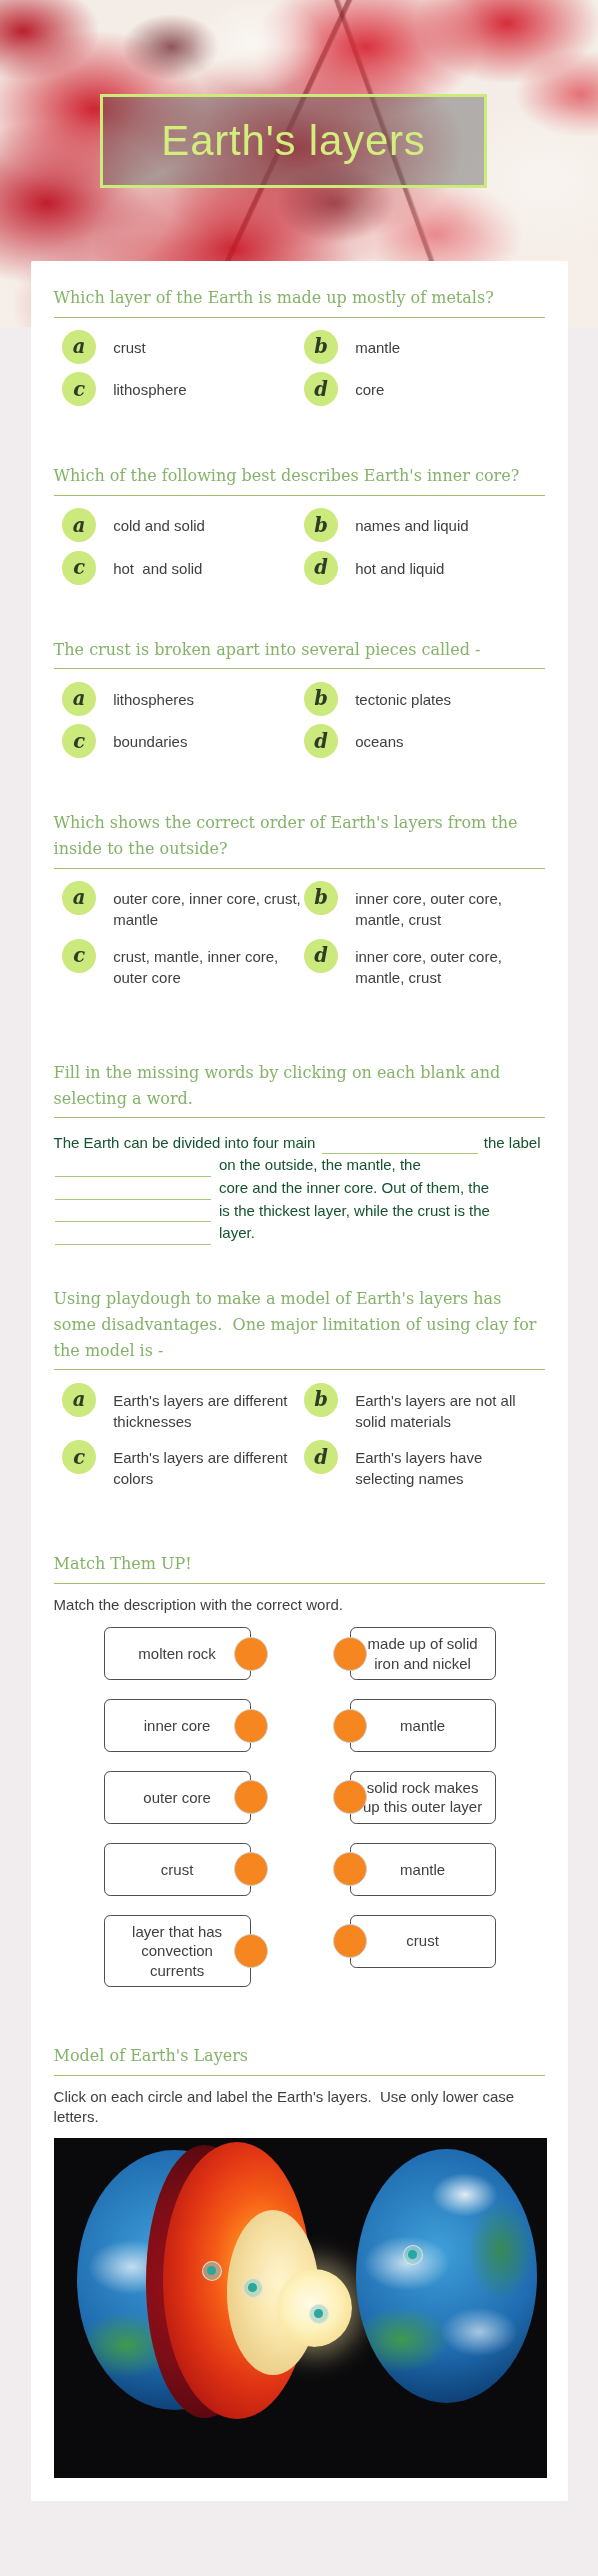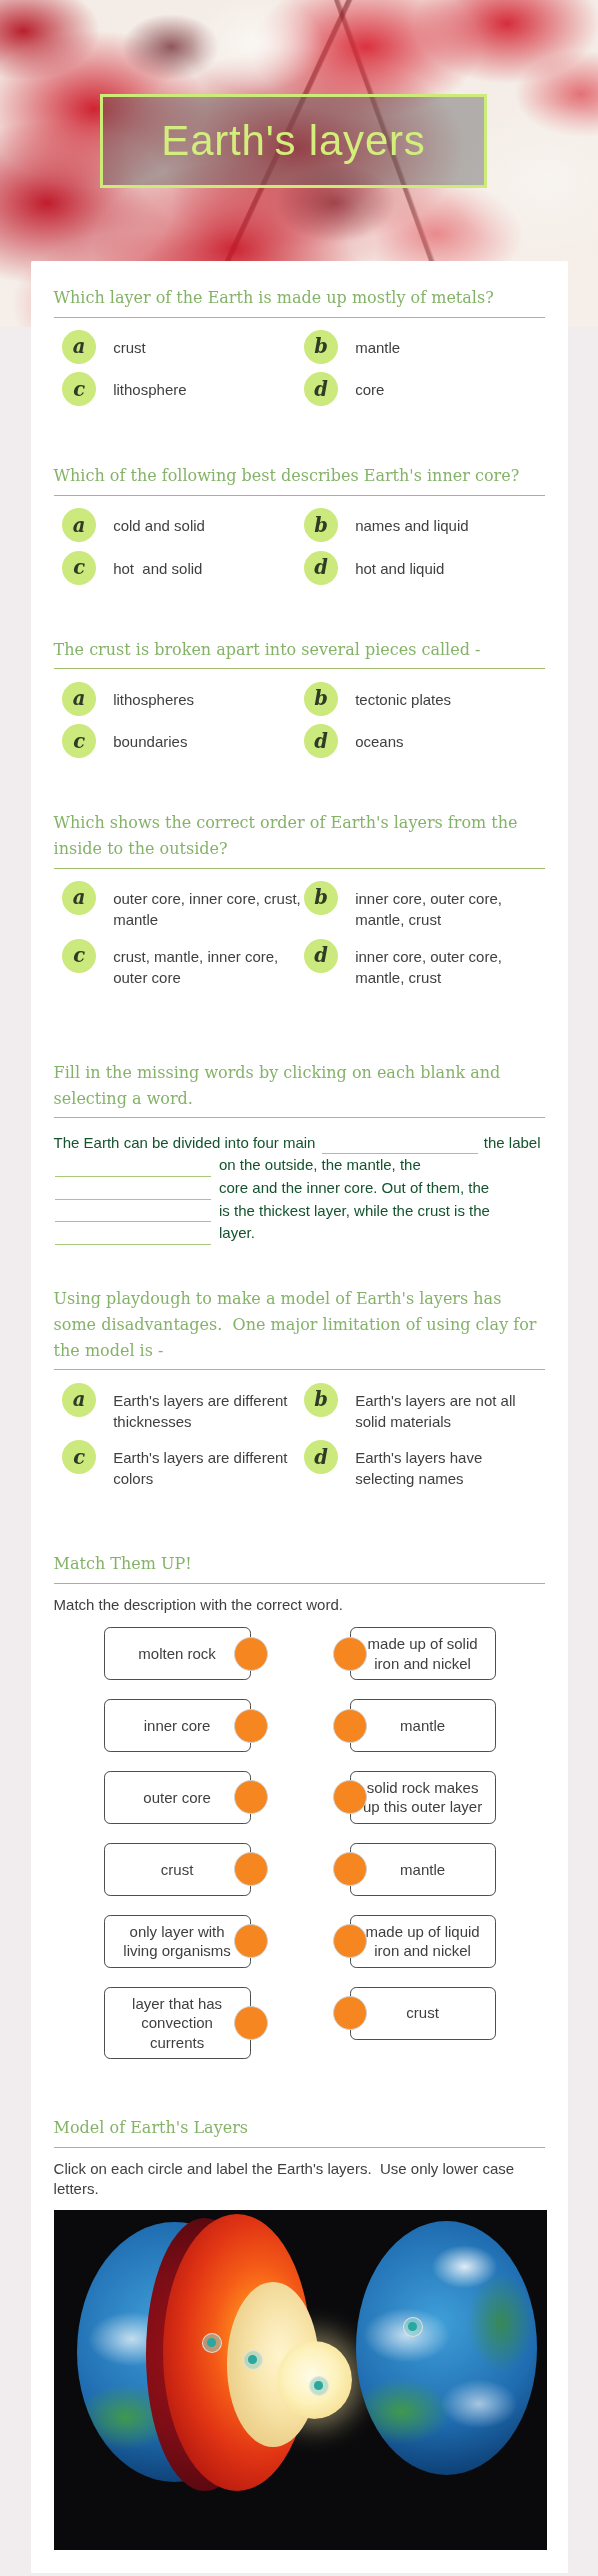--- a/index.html
+++ b/index.html
@@ -340,30 +340,20 @@
           <span>crust</span>
           <span class="dot r"></span>
         </div>
         <div class="mbox right">
           <span>mantle</span>
           <span class="dot l"></span>
         </div>
       </div>
       <div class="match-row">
         <div class="mbox left">
-          <span>only layer with living organisms</span>
-          <span class="dot r"></span>
-        </div>
-        <div class="mbox right">
-          <span>made up of liquid iron and nickel</span>
-          <span class="dot l"></span>
-        </div>
-      </div>
-      <div class="match-row">
-        <div class="mbox left">
           <span>layer that has convection currents</span>
           <span class="dot r"></span>
         </div>
         <div class="mbox right">
           <span>crust</span>
           <span class="dot l"></span>
         </div>
       </div>
     </div>
   </div>

